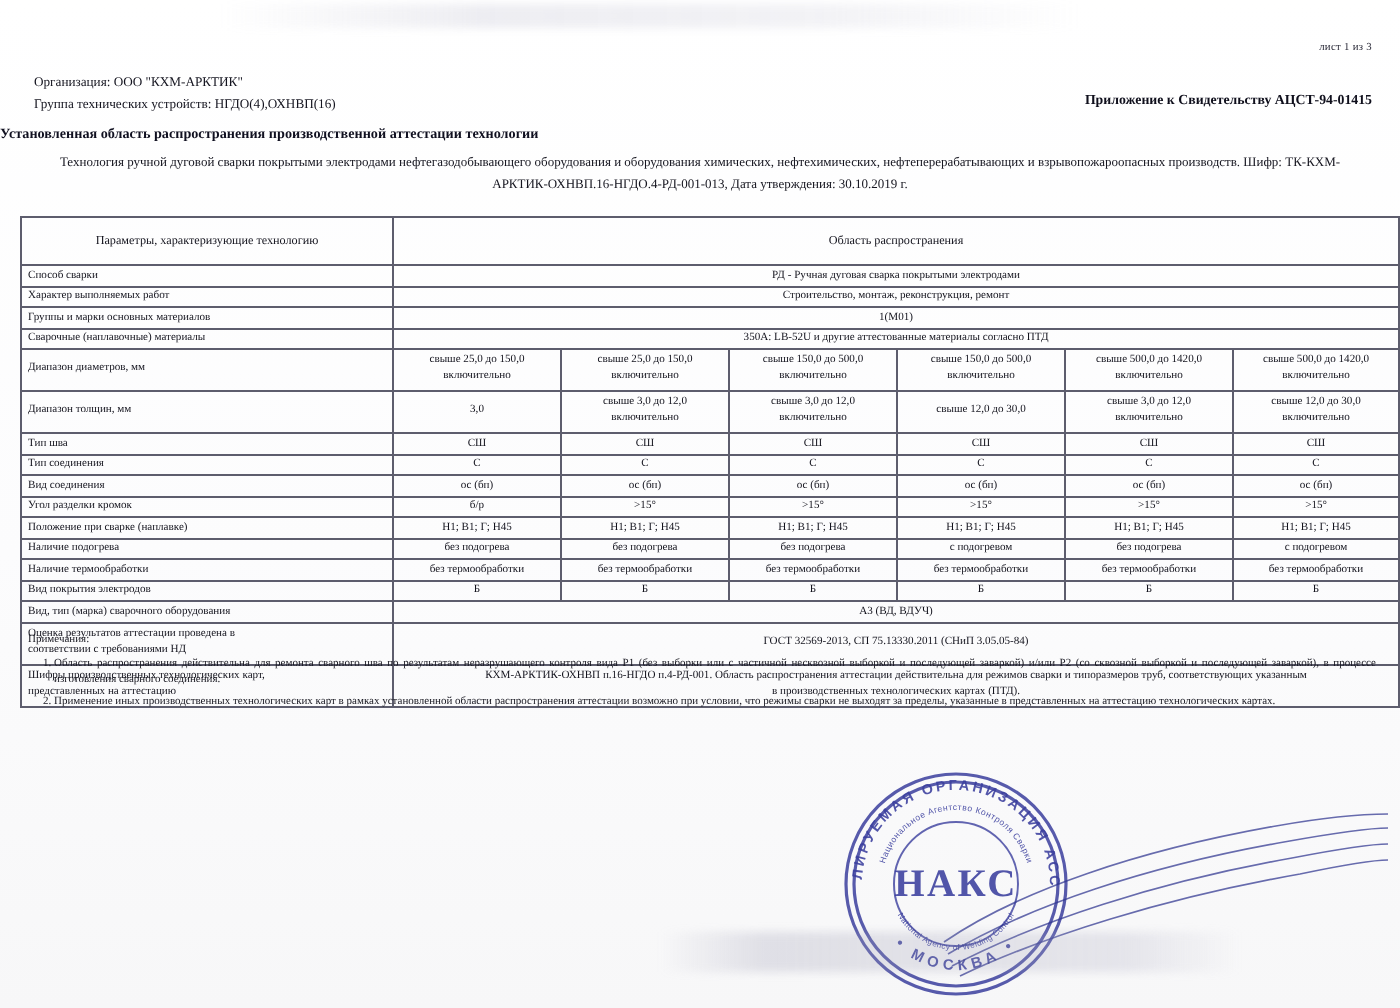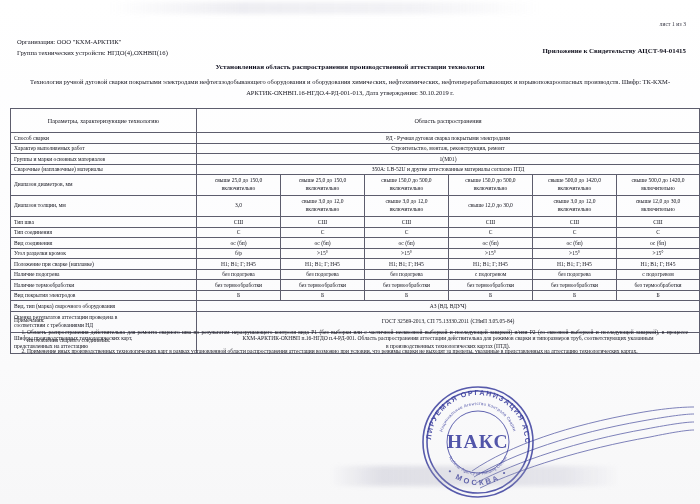--- a/index.html
+++ b/index.html
@@ -53,21 +53,20 @@
     white-space: nowrap;
     color: #0f0f1c;
   }
 
   
   .main-title {
     position: absolute;
     top: 63px;
     left: 0;
     width: 700px;
-    text-align: center;
     font-size: 7.1px;
     font-weight: bold;
     color: #101020;
   }
   .sub-title {
     position: absolute;
     top: 76px;
     left: 22px;
     width: 656px;
     text-align: center;

